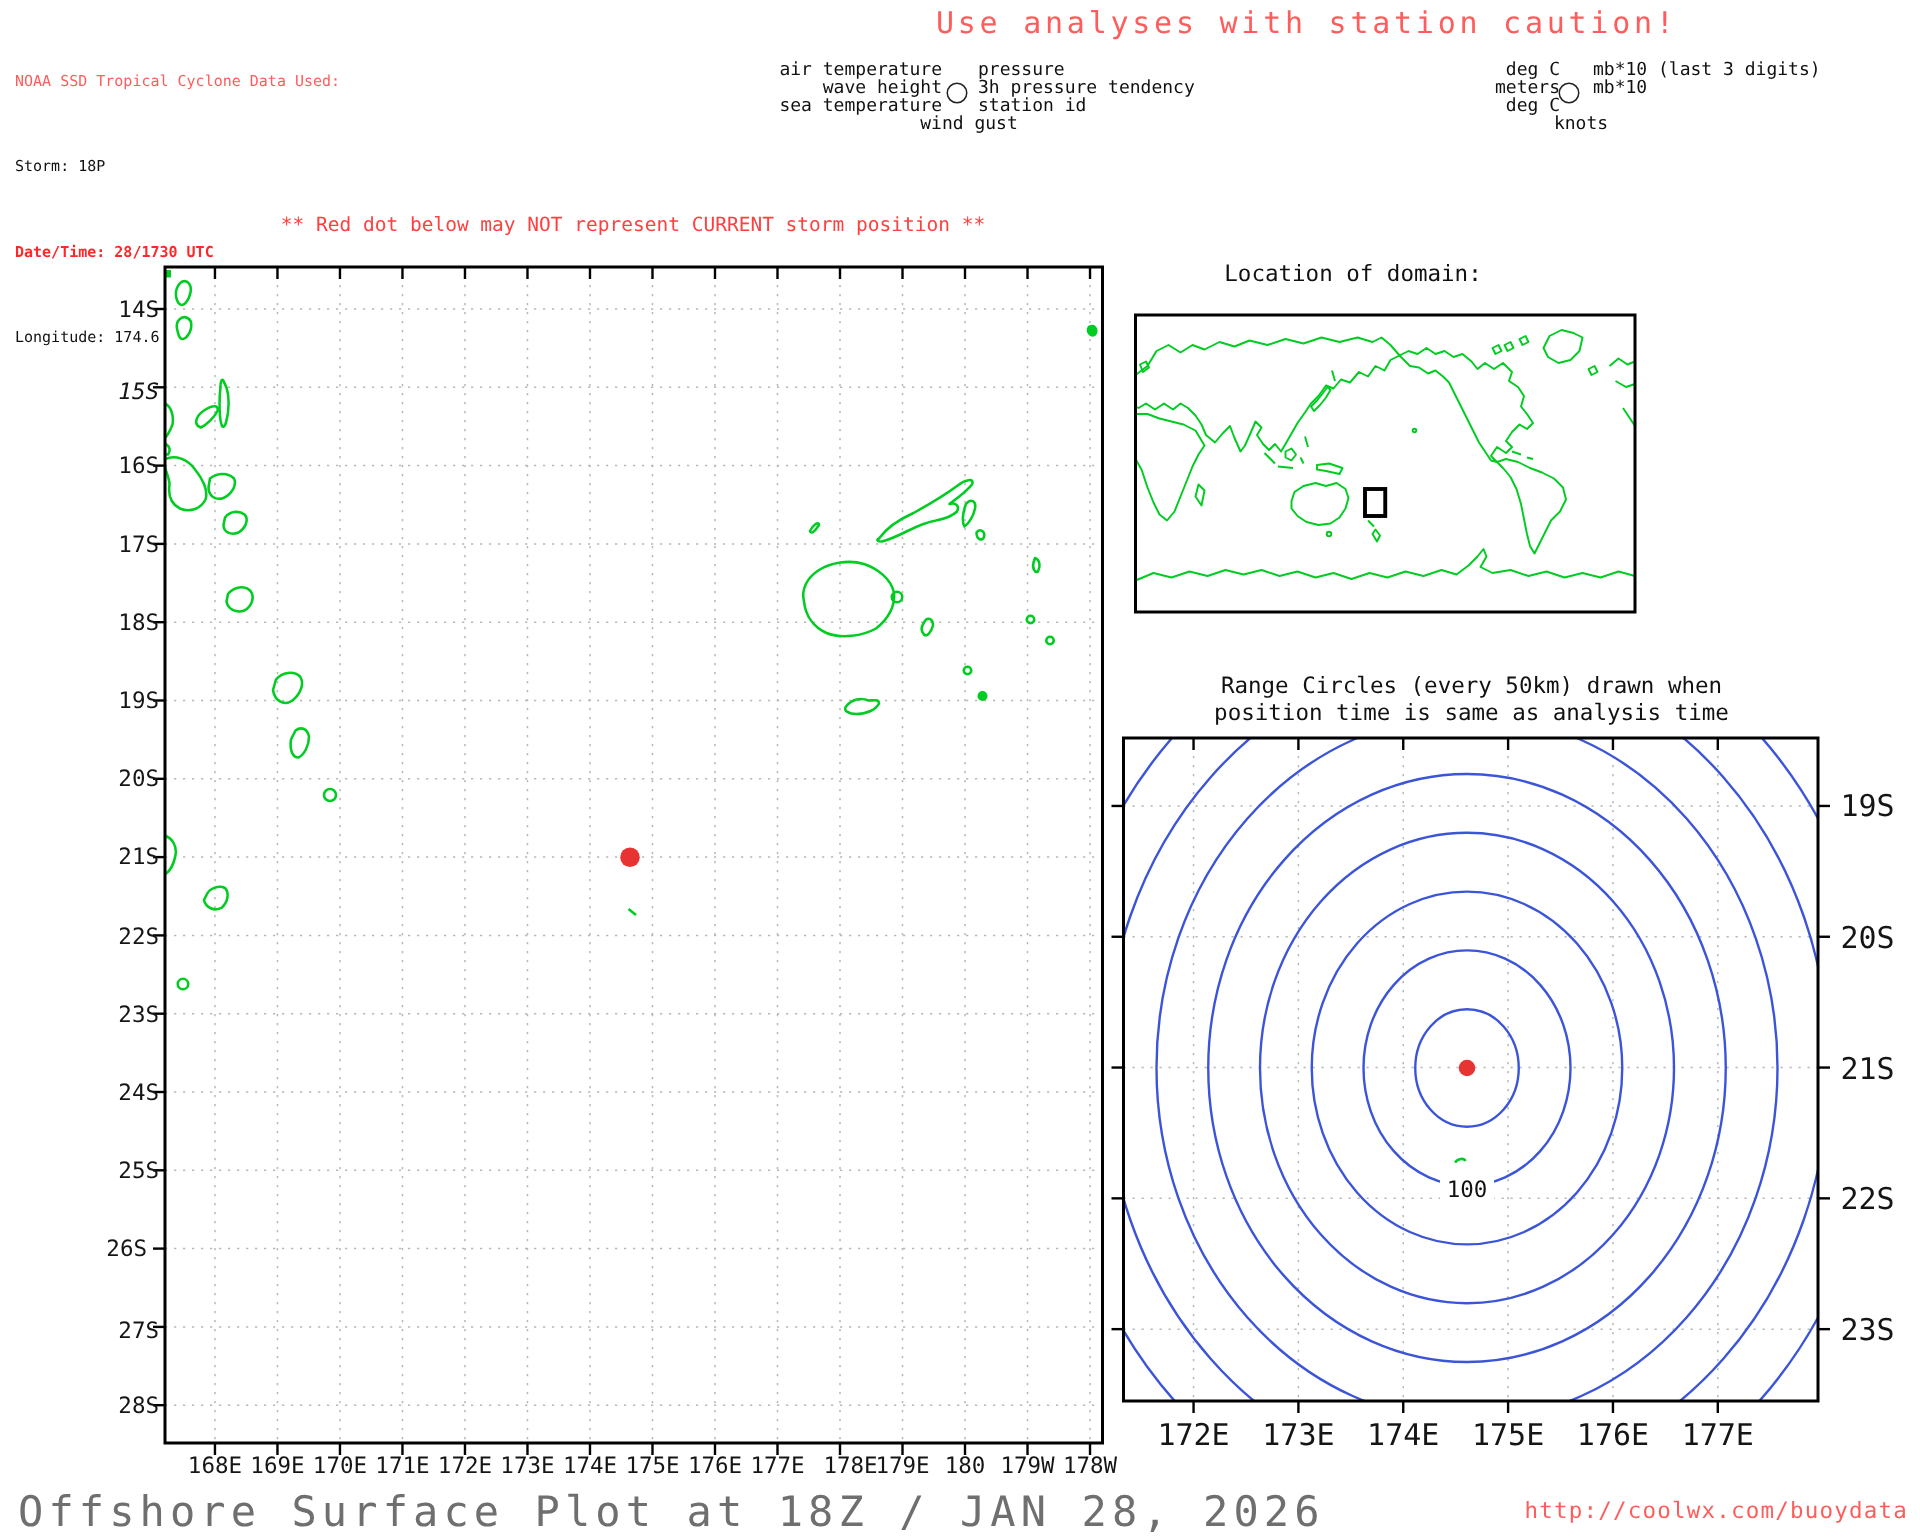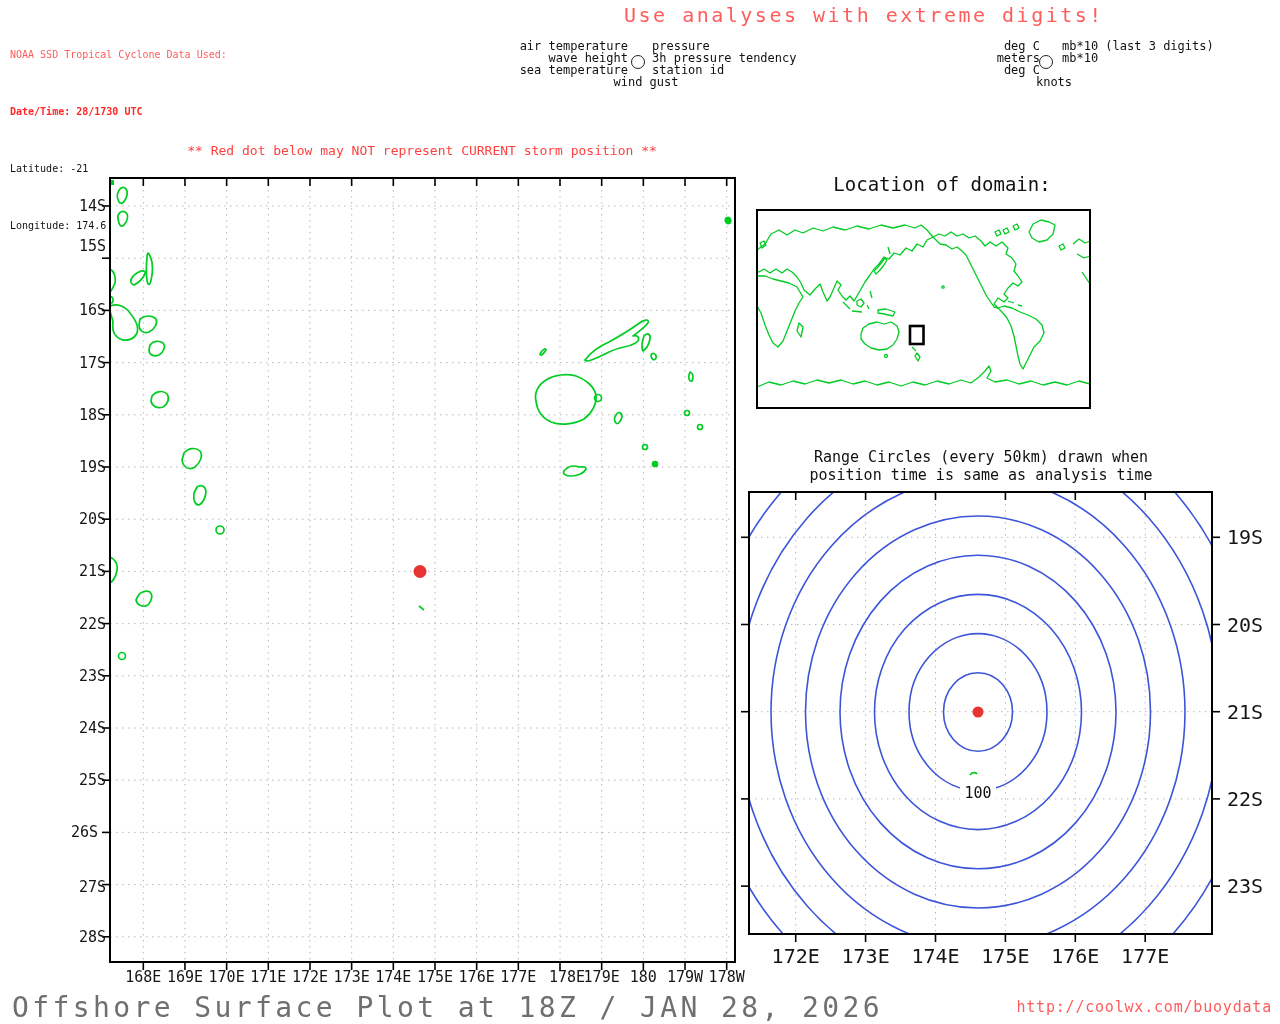--- a/index.html
+++ b/index.html
@@ -237,26 +237,26 @@
       <ellipse cx="978" cy="712" rx="310.5" ry="352.8"></ellipse>
     </g>
   <rect x="960" y="783" width="36" height="17" fill="#fff"></rect>
   <path d="M970,775 C972,772 976,772 977,774" fill="none" stroke="#00cc22" stroke-width="1.7"></path>
   <rect x="749" y="492" width="463" height="442" class="border"></rect>
   <circle cx="978" cy="712" r="5.5" fill="#e83333"></circle>
 </svg>
 
 <div class="abs" style="left:10px;top:7px;font-size:10px;line-height:19px">
   <div class="salmon">NOAA SSD Tropical Cyclone Data Used:</div>
+  <div>Storm: 18P</div>
   <div class="boldred">Date/Time: 28/1730 UTC</div>
-  <div>Latitude: -21</div>
   <div>Longitude: 174.6</div>
 </div>
 
-<div class="abs salmon" style="left:624px;top:3px;font-size:20px;letter-spacing:2.5px">Use analyses with extreme digits!</div>
+<div class="abs salmon" style="left:624px;top:3px;font-size:20px;letter-spacing:2.5px">Use analyses with station caution!</div>
 
 <div>
   <div class="abs small" style="right:652px;top:40px">air temperature</div>
   <div class="abs small" style="right:652px;top:52px">wave height</div>
   <div class="abs small" style="right:652px;top:64px">sea temperature</div>
   <div class="abs small ctr" style="left:646px;top:76px">wind gust</div>
   <div class="legend-circle" style="left:631px;top:55px"></div>
   <div class="abs small" style="left:652px;top:40px">pressure</div>
   <div class="abs small" style="left:652px;top:52px">3h pressure tendency</div>
   <div class="abs small" style="left:652px;top:64px">station id</div>
@@ -267,21 +267,21 @@
   <div class="abs small" style="right:240px;top:52px">meters</div>
   <div class="abs small" style="right:240px;top:64px">deg C</div>
   <div class="abs small ctr" style="left:1054px;top:76px">knots</div>
   <div class="legend-circle" style="left:1039px;top:55px"></div>
   <div class="abs small" style="left:1062px;top:40px">mb*10 (last 3 digits)</div>
   <div class="abs small" style="left:1062px;top:52px">mb*10</div>
 </div>
 
 <div class="abs red ctr" style="left:422px;top:143px;font-size:13px">** Red dot below may NOT represent CURRENT storm position **</div>
 
-<div class="abs ctr" style="left:942px;top:173px;font-size:19px">Location of domain:</div>
+<div class="abs ctr" style="left:902px;top:173px;font-size:15px">Location of domain:</div>
 
 <div class="abs ctr" style="left:981px;top:448px;font-size:15px">Range Circles (every 50km) drawn when</div>
 <div class="abs ctr" style="left:981px;top:466px;font-size:15px">position time is same as analysis time</div>
 
 <div class="abs ctr" style="left:978px;top:784px;font-size:15px">100</div>
 
 <div id="labels">
     <div class="tick" style="left: 143.3px; top: 968px; transform: translateX(-50%);">168E</div>
     <div class="tick" style="left: 184.97px; top: 968px; transform: translateX(-50%);">169E</div>
     <div class="tick" style="left: 226.64px; top: 968px; transform: translateX(-50%);">170E</div>
@@ -291,21 +291,21 @@
     <div class="tick" style="left: 393.32px; top: 968px; transform: translateX(-50%);">174E</div>
     <div class="tick" style="left: 434.99px; top: 968px; transform: translateX(-50%);">175E</div>
     <div class="tick" style="left: 476.66px; top: 968px; transform: translateX(-50%);">176E</div>
     <div class="tick" style="left: 518.33px; top: 968px; transform: translateX(-50%);">177E</div>
     <div class="tick" style="left: 567px; top: 968px; transform: translateX(-50%);">178E</div>
     <div class="tick" style="left: 601.67px; top: 968px; transform: translateX(-50%);">179E</div>
     <div class="tick" style="left: 643.34px; top: 968px; transform: translateX(-50%);">180</div>
     <div class="tick" style="left: 685.01px; top: 968px; transform: translateX(-50%);">179W</div>
     <div class="tick" style="left: 726.68px; top: 968px; transform: translateX(-50%);">178W</div>
     <div class="tick" style="right: 1174px; top: 206px; transform: translateY(-50%); text-align: right; margin-left: 24px;">14S</div>
-    <div class="tick" style="right: 1174px; top: 246px; transform: translateY(-50%); text-align: left;">15S</div>
+    <div class="tick" style="right: 1174px; top: 261px; transform: translateY(-50%); text-align: left; font-style: italic;">15S</div>
     <div class="tick" style="right: 1174px; top: 310.4px; transform: translateY(-50%); text-align: right;">16S</div>
     <div class="tick" style="right: 1174px; top: 362.6px; transform: translateY(-50%); text-align: right;">17S</div>
     <div class="tick" style="right: 1174px; top: 414.8px; transform: translateY(-50%); text-align: right;">18S</div>
     <div class="tick" style="right: 1174px; top: 467px; transform: translateY(-50%); text-align: right;">19S</div>
     <div class="tick" style="right: 1174px; top: 519.2px; transform: translateY(-50%); text-align: right;">20S</div>
     <div class="tick" style="right: 1174px; top: 571.4px; transform: translateY(-50%); text-align: right;">21S</div>
     <div class="tick" style="right: 1174px; top: 623.6px; transform: translateY(-50%); text-align: right;">22S</div>
     <div class="tick" style="right: 1174px; top: 675.8px; transform: translateY(-50%); text-align: right;">23S</div>
     <div class="tick" style="right: 1174px; top: 728px; transform: translateY(-50%); text-align: right;">24S</div>
     <div class="tick" style="right: 1174px; top: 780.2px; transform: translateY(-50%); text-align: right;">25S</div>

